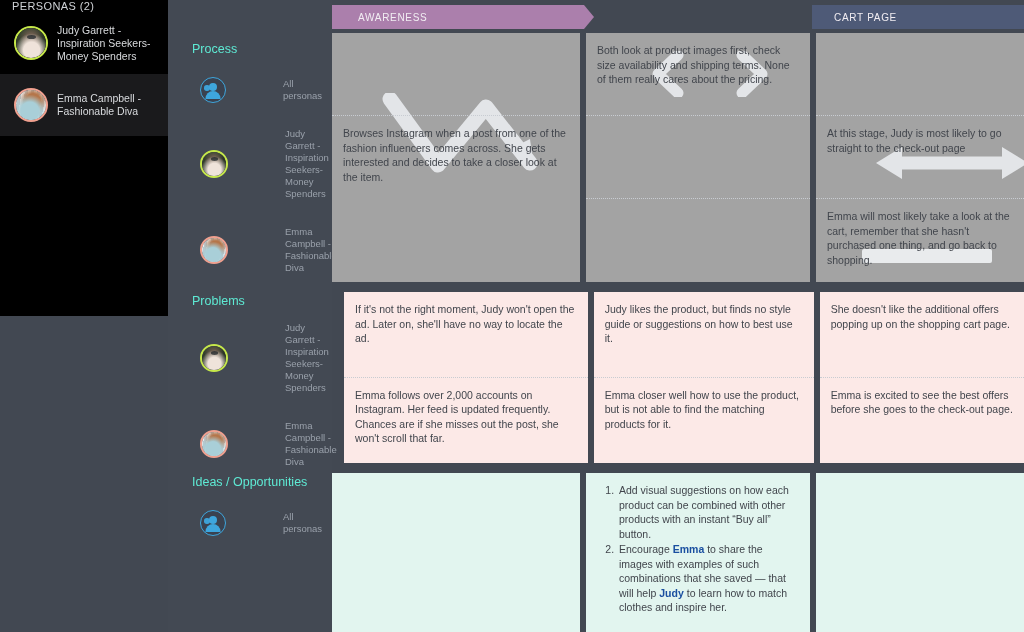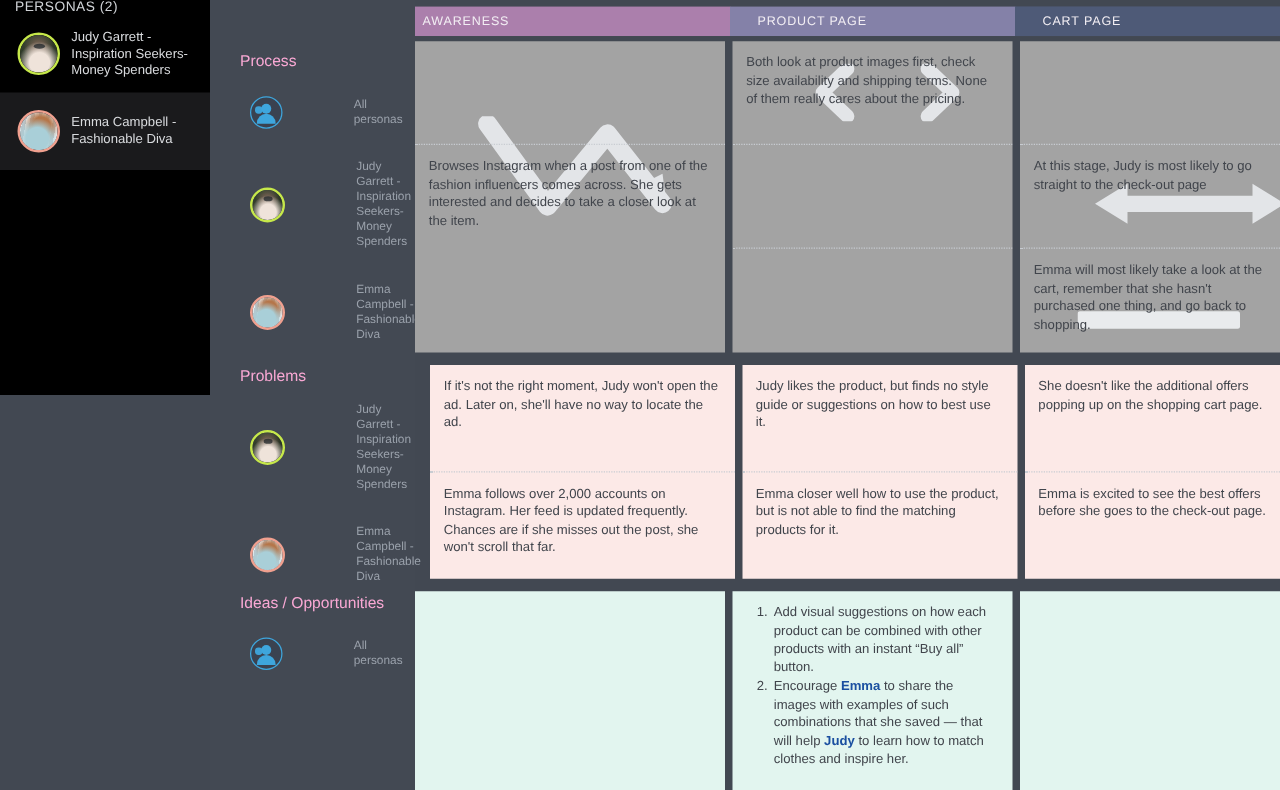--- a/index.html
+++ b/index.html
@@ -79,21 +79,21 @@
 
   
   .row-sidebar {
     position: absolute;
     left: 168px; top: 0;
     width: 164px; height: 632px;
     background: #434953;
   }
   .row-label-group { position: absolute; left: 0; width: 164px; }
   .row-label {
-    color: #f9a8d4;
+    color: #5eead4;
     font-size: 12.5px;
     padding-left: 24px;
     margin-bottom: 14px;
   }
   .sb-persona {
     display: flex;
     align-items: center;
     gap: 9px;
     padding-left: 32px;
     min-height: 40px;
@@ -144,21 +144,21 @@
   .headers {
     position: absolute; left: 0; top: 5px;
     width: 692px; height: 24px;
   }
   .chev {
     position: absolute; top: 0; height: 24px;
     display: flex; align-items: center;
     color: #f2eef3;
     font-size: 10px;
     letter-spacing: 0.7px;
-    padding-left: 6px;
+    padding-left: 26px;
     clip-path: polygon(0 0, calc(100% - 10px) 0, 100% 50%, calc(100% - 10px) 100%, 0 100%);
   }
   .chev.c0 { left: 0;     width: 262px; background: linear-gradient(90deg,#b083b1,#a87da9); }
   .chev.c1 { left: 252px; width: 238px; background: linear-gradient(90deg,#8a84ab,#7d84a6); padding-left: 22px; }
   .chev.c2 { left: 480px; width: 212px; background: linear-gradient(90deg,#4f5b78,#4d5a77); padding-left: 22px;
              clip-path: polygon(0 0, 100% 0, 100% 100%, 0 100%); }
 
   .row { position: absolute; left: 0; width: 692px; display: flex; gap: 6px; }
   .row.process  { top: 33px;  height: 249px; }
   .row.problems { top: 292px; height: 171px; padding-left: 12px; }
@@ -292,21 +292,20 @@
         </div>
         <div class="sb-persona-name">All personas</div>
       </div>
     </div>
   </div>
 
   <div class="board">
 
     <div class="headers">
       <div class="chev c0" style="background: linear-gradient(90deg, rgb(171, 127, 172), rgb(171, 127, 172));">AWARENESS</div>
-      <div class="chev c1" style="background: linear-gradient(90deg, rgb(132, 129, 168), rgb(132, 129, 168));">PRODUCT PAGE</div>
       <div class="chev c2" style="background: linear-gradient(90deg, rgb(78, 90, 119), rgb(78, 90, 119));">CART PAGE</div>
     </div>
 
     <div class="row process">
 
       <div class="cell c0 white">
         <div class="wm" style="left:48px; top:60px;">
           <svg width="170" height="90" viewBox="0 0 170 90">
             <path d="M10 6 L58 72 L106 14 L150 70" stroke="#e3e5e8" stroke-width="15" fill="none" stroke-linecap="round" stroke-linejoin="round"></path>
             <path d="M130 56 L154 76 L150 46" fill="#e3e5e8"></path>

